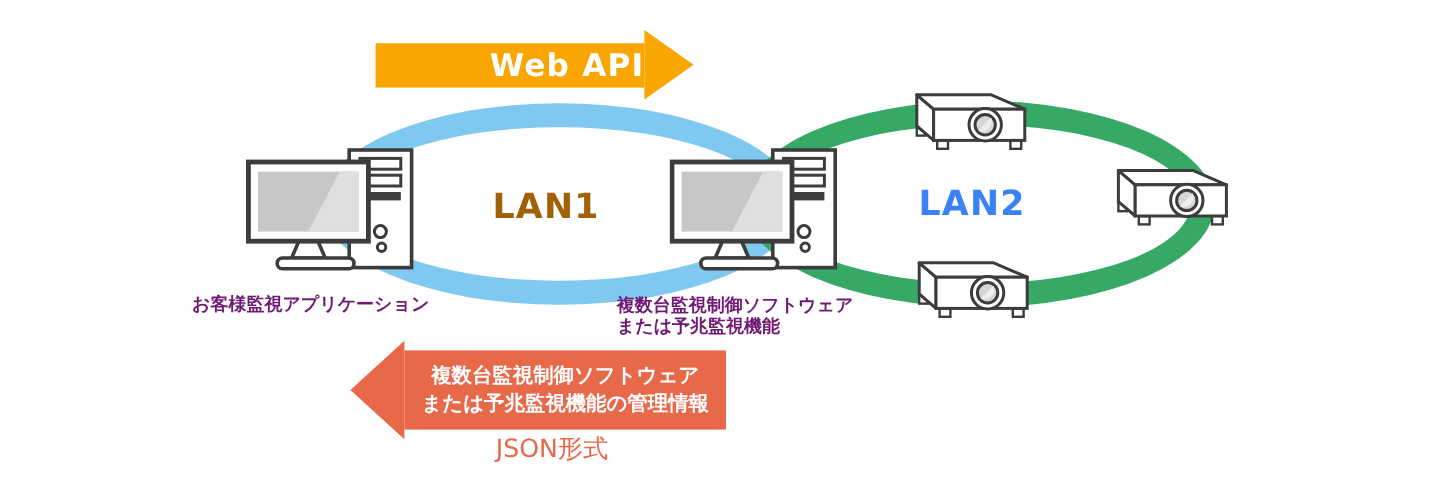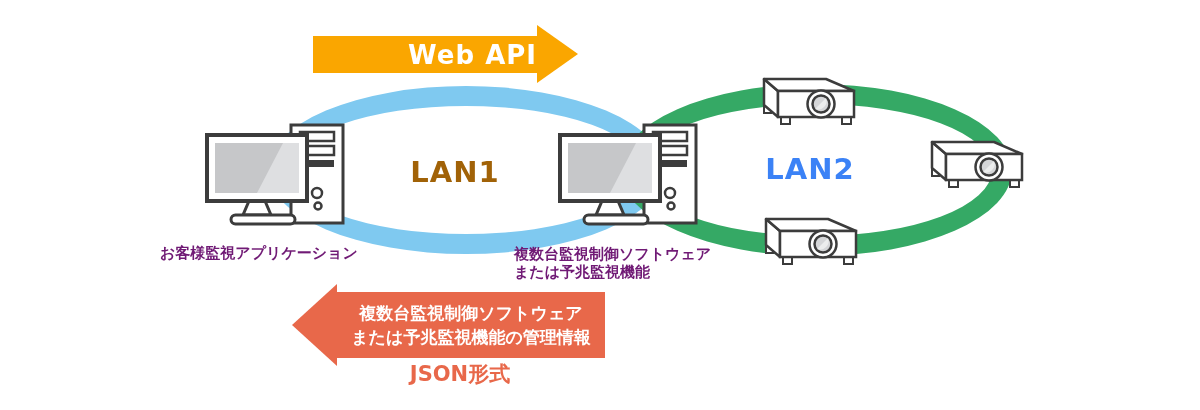--- a/index.html
+++ b/index.html
@@ -30,21 +30,21 @@
 
   
   #response-arrow{z-index:5;}
   #response-head{left:292px;top:284px;width:0;height:0;
     border-top:41px solid transparent;border-bottom:41px solid transparent;
     border-right:45px solid #e8684a;}
   #response-body{left:337px;top:292px;width:268px;height:66px;background:#e8684a;
     display:flex;flex-direction:column;align-items:center;justify-content:center;}
   .response-line{color:#ffffff;font-weight:bold;font-size:17px;line-height:24px;white-space:nowrap;}
   #json-label{left:360px;top:360px;width:200px;text-align:center;
-    color:#e8684a;font-weight:bold;font-size:21px;z-index:5;}
+    color:#e8684a;font-weight:normal;font-size:21px;z-index:5;}
 
   
   .node-icon{position:absolute;z-index:4;}
   #computer-1{left:205px;top:123px;}
   #computer-2{left:558px;top:123px;}
   #projector-top{left:760px;top:77px;}
   #projector-right{left:928px;top:140px;}
   #projector-bottom{left:762px;top:217px;}
 
   

